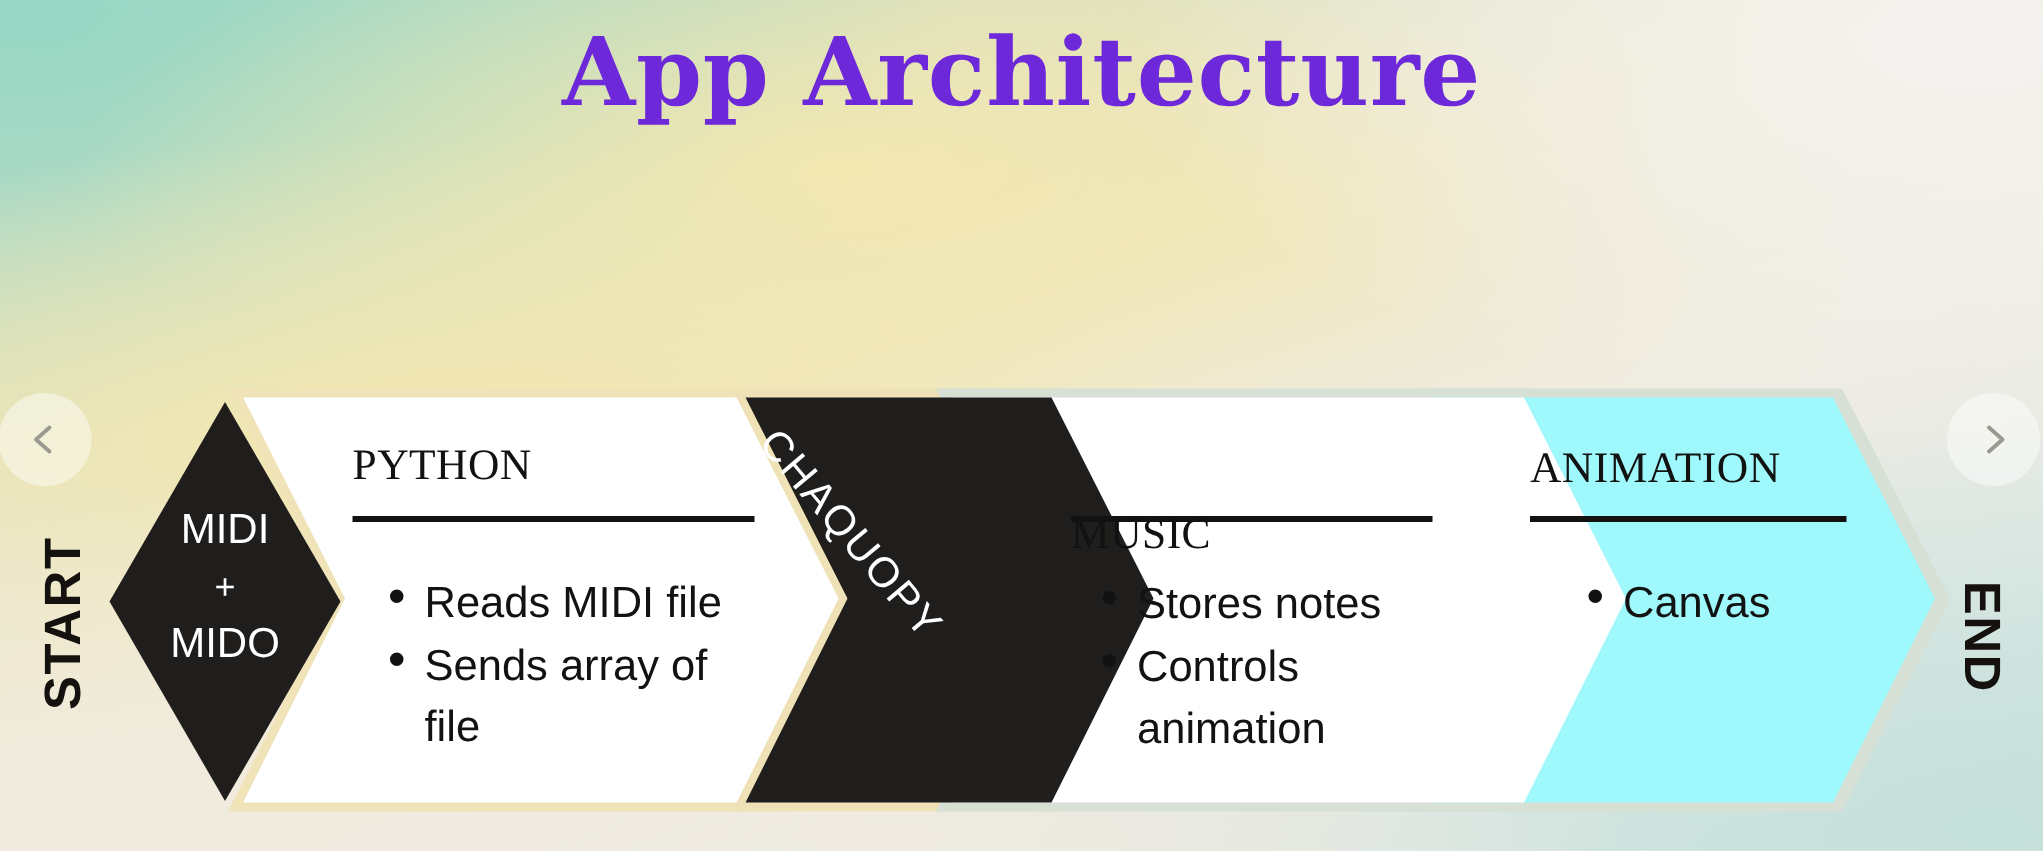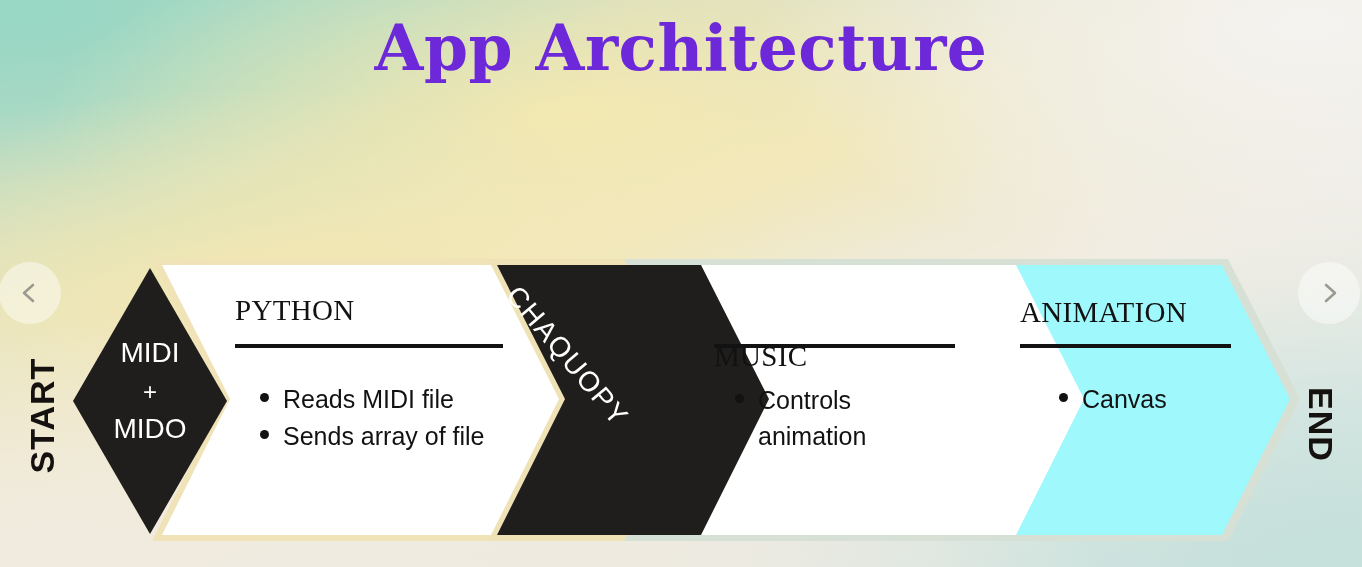--- a/index.html
+++ b/index.html
@@ -64,21 +64,21 @@
 
   .stage-title{
     position:absolute;z-index:7;
     font-size:29px;color:#121212;text-align:left;
     font-family:Liberation Serif, serif;
     letter-spacing:.3px;
   }
   .stage-list{
     position:absolute;z-index:7;
     margin:0;padding:0;list-style:none;
-    font-size:25px;color:#121212;line-height:1.42;
+    font-size:29px;color:#121212;line-height:1.42;
   }
   .stage-list li{
     position:relative;padding-left:26px;margin:0 0 1px 0;
   }
   .stage-list li::before{
     content:"";position:absolute;left:3px;top:11px;
     width:9px;height:9px;border-radius:50%;background:#121212;
   }
 
   .diamond-text{
@@ -159,20 +159,21 @@
 <div class="stage-title" style="left:235px;top:294px;width:268px;">PYTHON</div>
 <ul class="stage-list" style="left:257px;top:382px;width:250px;">
   <li>Reads MIDI file</li>
   <li>Sends array of file</li>
 </ul>
 
 <div id="chaquopy-label" style="left:524px;top:280px;">CHAQUOPY</div>
 
 <div class="stage-title" style="left:714px;top:296px;width:241px;margin-top:44px;">MUSIC</div>
 <ul class="stage-list" style="left:732px;top:383px;width:230px;">
+  <li>Stores notes</li>
   <li>Controls animation</li>
 </ul>
 
 <div class="stage-title" style="left:1020px;top:296px;width:211px;">ANIMATION</div>
 <ul class="stage-list" style="left:1056px;top:382px;width:190px;">
   <li>Canvas</li>
 </ul>
 
 <button class="nav-btn" id="nav-prev" aria-label="Previous">
   <svg width="26" height="26" viewBox="0 0 26 26">

